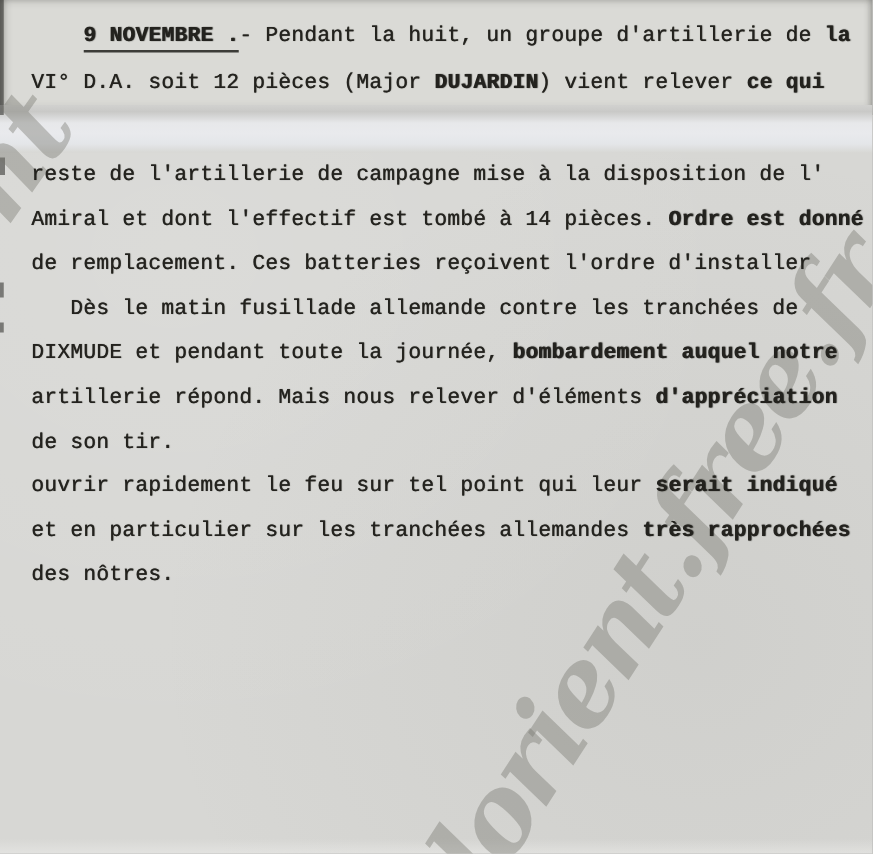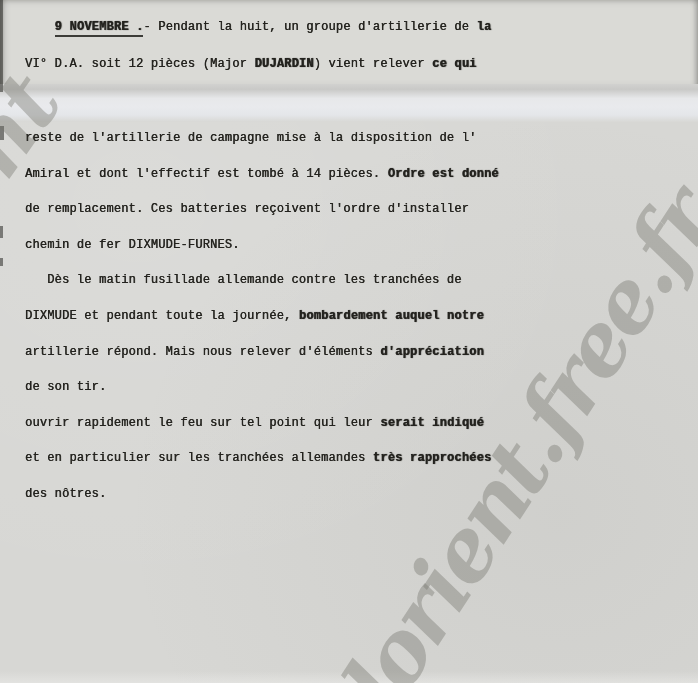--- a/index.html
+++ b/index.html
@@ -57,21 +57,21 @@
   }
   .wm-top{left:24px;top:92px;transform:rotate(-55deg);}
   .wm-diag{left:352px;top:714px;transform:rotate(-57deg);}
 
   
   .text-block{position:absolute;left:25px;z-index:2;}
   .block-top{top:20px;}
   .block-main{top:131px;}
   .line{
     white-space:pre;
-    font-size:12px;
+    font-size:17px;
     letter-spacing:.2px;
     color:#23221e;
     text-shadow:0.4px 0 0.6px rgba(38,38,32,.78), 0 0 0.5px rgba(38,38,32,.45);
   }
   .block-top .line{height:37px;}
   .block-main .line{height:35.6px;}
   .line .b{font-weight:700;text-shadow:0.7px 0 0.9px rgba(22,22,18,.95);}
   .line .u{border-bottom:2px solid rgba(32,32,28,.85);padding-bottom:1px;}
 </style>
 </head>
@@ -90,21 +90,20 @@
   <div class="wm wm-diag">colorient.free.fr</div>
 
   <div class="text-block block-top">
       <div class="line"><span>    </span><span class="b u">9 NOVEMBRE .</span><span>- Pendant la huit, un groupe d'artillerie de </span><span class="b">la</span></div>
       <div class="line"><span>VI° D.A. soit 12 pièces (Major </span><span class="b">DUJARDIN</span><span>) vient relever </span><span class="b">ce qui</span></div>
     </div>
   <div class="text-block block-main">
       <div class="line"><span>reste de l'artillerie de campagne mise à la disposition de l'</span></div>
       <div class="line"><span>Amiral et dont l'effectif est tombé à 14 pièces. </span><span class="b">Ordre est donné</span></div>
       <div class="line"><span>de remplacement. Ces batteries reçoivent l'ordre d'installer</span></div>
-      <div class="line"><span>chemin de fer DIXMUDE-FURNES.</span></div>
       <div class="line"><span>   Dès le matin fusillade allemande contre les tranchées de</span></div>
       <div class="line"><span>DIXMUDE et pendant toute la journée, </span><span class="b">bombardement auquel notre</span></div>
       <div class="line"><span>artillerie répond. Mais nous relever d'éléments </span><span class="b">d'appréciation</span></div>
       <div class="line"><span>de son tir.</span></div>
       <div class="line"><span>ouvrir rapidement le feu sur tel point qui leur </span><span class="b">serait indiqué</span></div>
       <div class="line"><span>et en particulier sur les tranchées allemandes </span><span class="b">très rapprochées</span></div>
       <div class="line"><span>des nôtres.</span></div>
     </div>
 </div>
 

